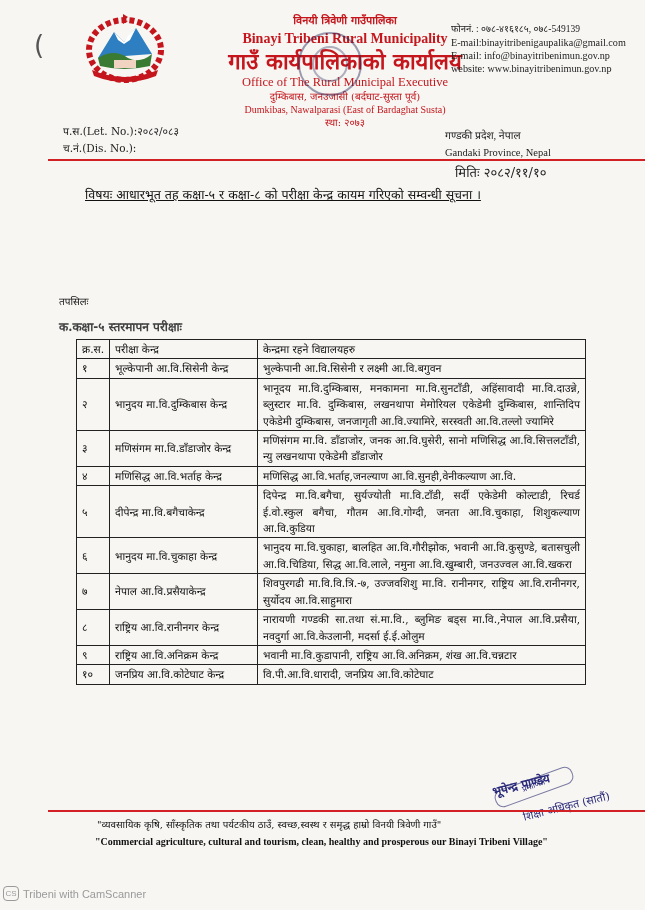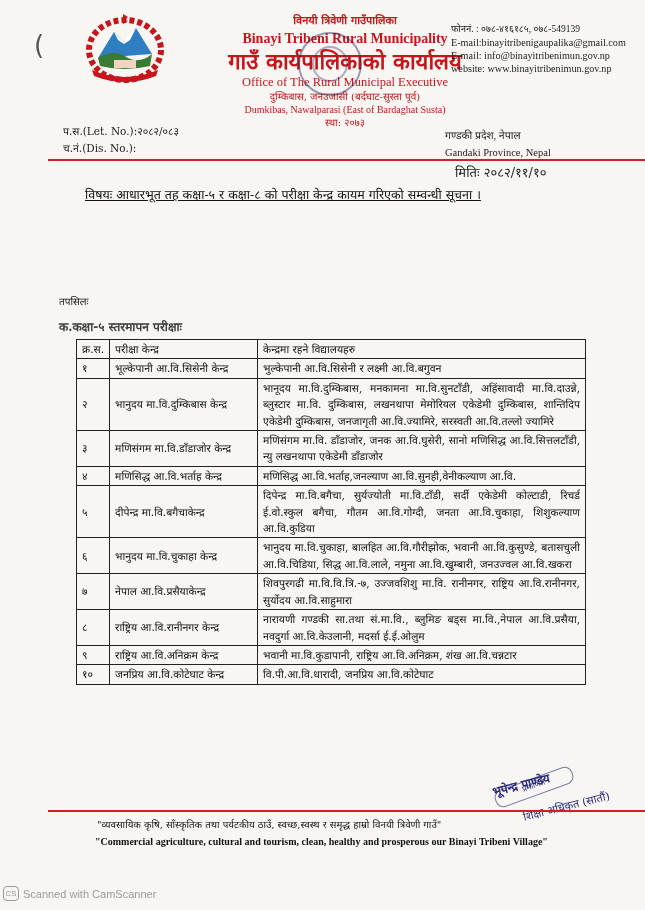--- a/index.html
+++ b/index.html
@@ -167,15 +167,15 @@
   <div class="sign">भूपेन्द्र पाण्डेय</div>
   <div class="sign2">शिक्षा अधिकृत (सातौं)</div>
 
   <div class="redline" style="top:810px"></div>
 
   <div class="motto-np">"व्यवसायिक कृषि, साँस्कृतिक तथा पर्यटकीय ठाउँ, स्वच्छ,स्वस्थ र समृद्ध हाम्रो विनयी त्रिवेणी गाउँ"</div>
   <div class="motto-en">"Commercial agriculture, cultural and tourism, clean, healthy and prosperous our Binayi Tribeni Village"</div>
 
   <div class="camscanner">
     <span class="cs-icon">CS</span>
-    <span>Scanned with CamScanner</span>
+    <span>Tribeni with CamScanner</span>
   </div>
 </div>
 
 </body></html>

